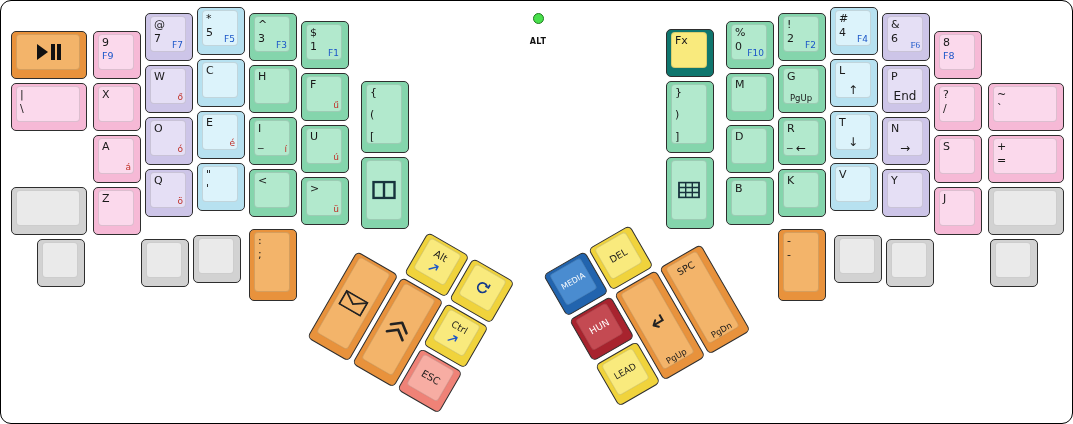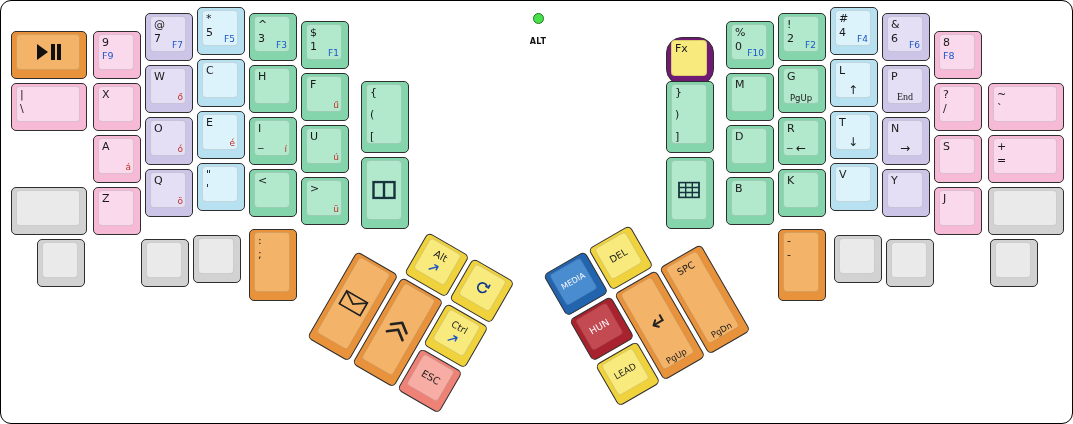--- a/index.html
+++ b/index.html
@@ -200,21 +200,21 @@
     </div>
     <div class="key" style="left: 192px; top: 234px; width: 48px; height: 48px; background: rgb(210, 210, 210);">
       <div class="key-top" style="background: rgb(234, 234, 234);"></div>
     </div>
     <div class="key" style="left: 248px; top: 228px; width: 48px; height: 72px; background: rgb(232, 146, 60);">
       <div class="key-top" style="background: rgb(243, 180, 106);">
         <span class="lg lg-tl" style="color: rgb(26, 26, 26);">:</span>
         <span class="lg lg-ml" style="color: rgb(26, 26, 26);">;</span>
       </div>
     </div>
-    <div class="key" style="left: 665px; top: 36px; width: 48px; height: 48px; background: #701a75; border-radius: 16px;">
+    <div class="key" style="left: 665px; top: 28px; width: 48px; height: 48px; background: #0f766e;">
       <div class="key-top" style="background: rgb(249, 234, 125);">
         <span class="lg lg-tl" style="color: rgb(26, 26, 26);">Fx</span>
       </div>
     </div>
     <div class="key" style="left: 725px; top: 20px; width: 48px; height: 48px; background: rgb(132, 213, 172);">
       <div class="key-top" style="background: rgb(178, 233, 205);">
         <span class="lg lg-tl" style="color: rgb(26, 26, 26);">%</span>
         <span class="lg lg-ml" style="color: rgb(26, 26, 26);">0</span>
         <span class="lg lg-br" style="color: rgb(27, 86, 200);">F10</span>
       </div>
@@ -230,21 +230,21 @@
       <div class="key-top" style="background: rgb(220, 243, 251);">
         <span class="lg lg-tl" style="color: rgb(26, 26, 26);">#</span>
         <span class="lg lg-ml" style="color: rgb(26, 26, 26);">4</span>
         <span class="lg lg-br" style="color: rgb(27, 86, 200);">F4</span>
       </div>
     </div>
     <div class="key" style="left: 881px; top: 12px; width: 48px; height: 48px; background: rgb(205, 197, 232);">
       <div class="key-top" style="background: rgb(229, 223, 245);">
         <span class="lg lg-tl" style="color: rgb(26, 26, 26);">&amp;</span>
         <span class="lg lg-ml" style="color: rgb(26, 26, 26);">6</span>
-        <span class="lg lg-br" style="color: rgb(27, 86, 200);">F6</span>
+        <span class="lg lg-br" style="color: rgb(27, 86, 200); font-family: Liberation Serif, serif;">F6</span>
       </div>
     </div>
     <div class="key" style="left: 933px; top: 30px; width: 48px; height: 48px; background: rgb(246, 185, 214);">
       <div class="key-top" style="background: rgb(251, 217, 236);">
         <span class="lg lg-tl" style="color: rgb(26, 26, 26);">8</span>
         <span class="lg lg-ml" style="color: rgb(27, 86, 200); font-size: 9.5px;">F8</span>
       </div>
     </div>
     <div class="key" style="left: 665px; top: 80px; width: 48px; height: 72px; background: rgb(132, 213, 172);">
       <div class="key-top" style="background: rgb(178, 233, 205);">
@@ -266,21 +266,21 @@
     </div>
     <div class="key" style="left: 829px; top: 58px; width: 48px; height: 48px; background: rgb(183, 225, 240);">
       <div class="key-top" style="background: rgb(220, 243, 251);">
         <span class="lg lg-tl" style="color: rgb(26, 26, 26);">L</span>
         <span class="lg lg-bc" style="color: rgb(26, 26, 26); font-size: 12px;">↑</span>
       </div>
     </div>
     <div class="key" style="left: 881px; top: 64px; width: 48px; height: 48px; background: rgb(205, 197, 232);">
       <div class="key-top" style="background: rgb(229, 223, 245);">
         <span class="lg lg-tl" style="color: rgb(26, 26, 26);">P</span>
-        <span class="lg lg-bc" style="color: rgb(26, 26, 26); font-size: 10px; font-family: Liberation Serif, serif;">End</span>
+        <span class="lg lg-bc" style="color: rgb(26, 26, 26); font-size: 12px;">End</span>
       </div>
     </div>
     <div class="key" style="left: 933px; top: 82px; width: 48px; height: 48px; background: rgb(246, 185, 214);">
       <div class="key-top" style="background: rgb(251, 217, 236);">
         <span class="lg lg-tl" style="color: rgb(26, 26, 26);">?</span>
         <span class="lg lg-ml" style="color: rgb(26, 26, 26);">/</span>
       </div>
     </div>
     <div class="key" style="left: 987px; top: 82px; width: 76px; height: 48px; background: rgb(246, 185, 214);">
       <div class="key-top" style="background: rgb(251, 217, 236);">

